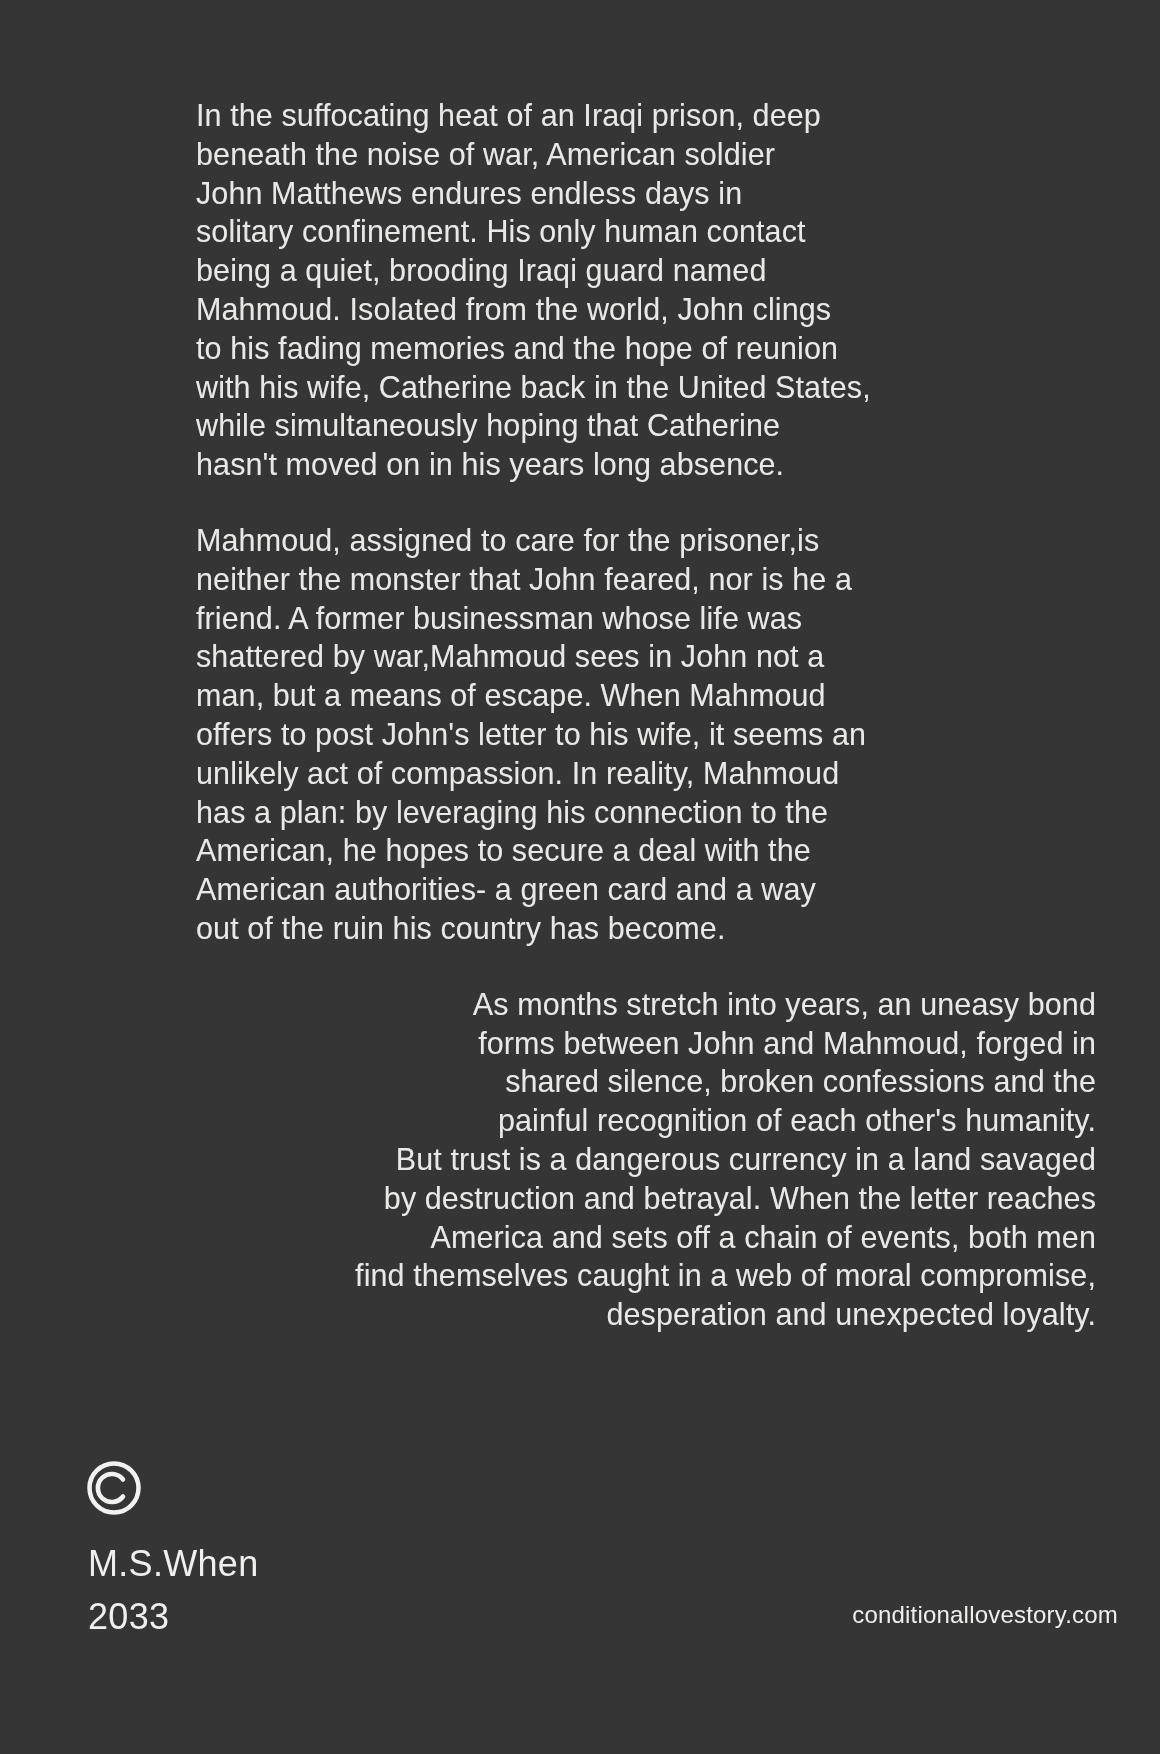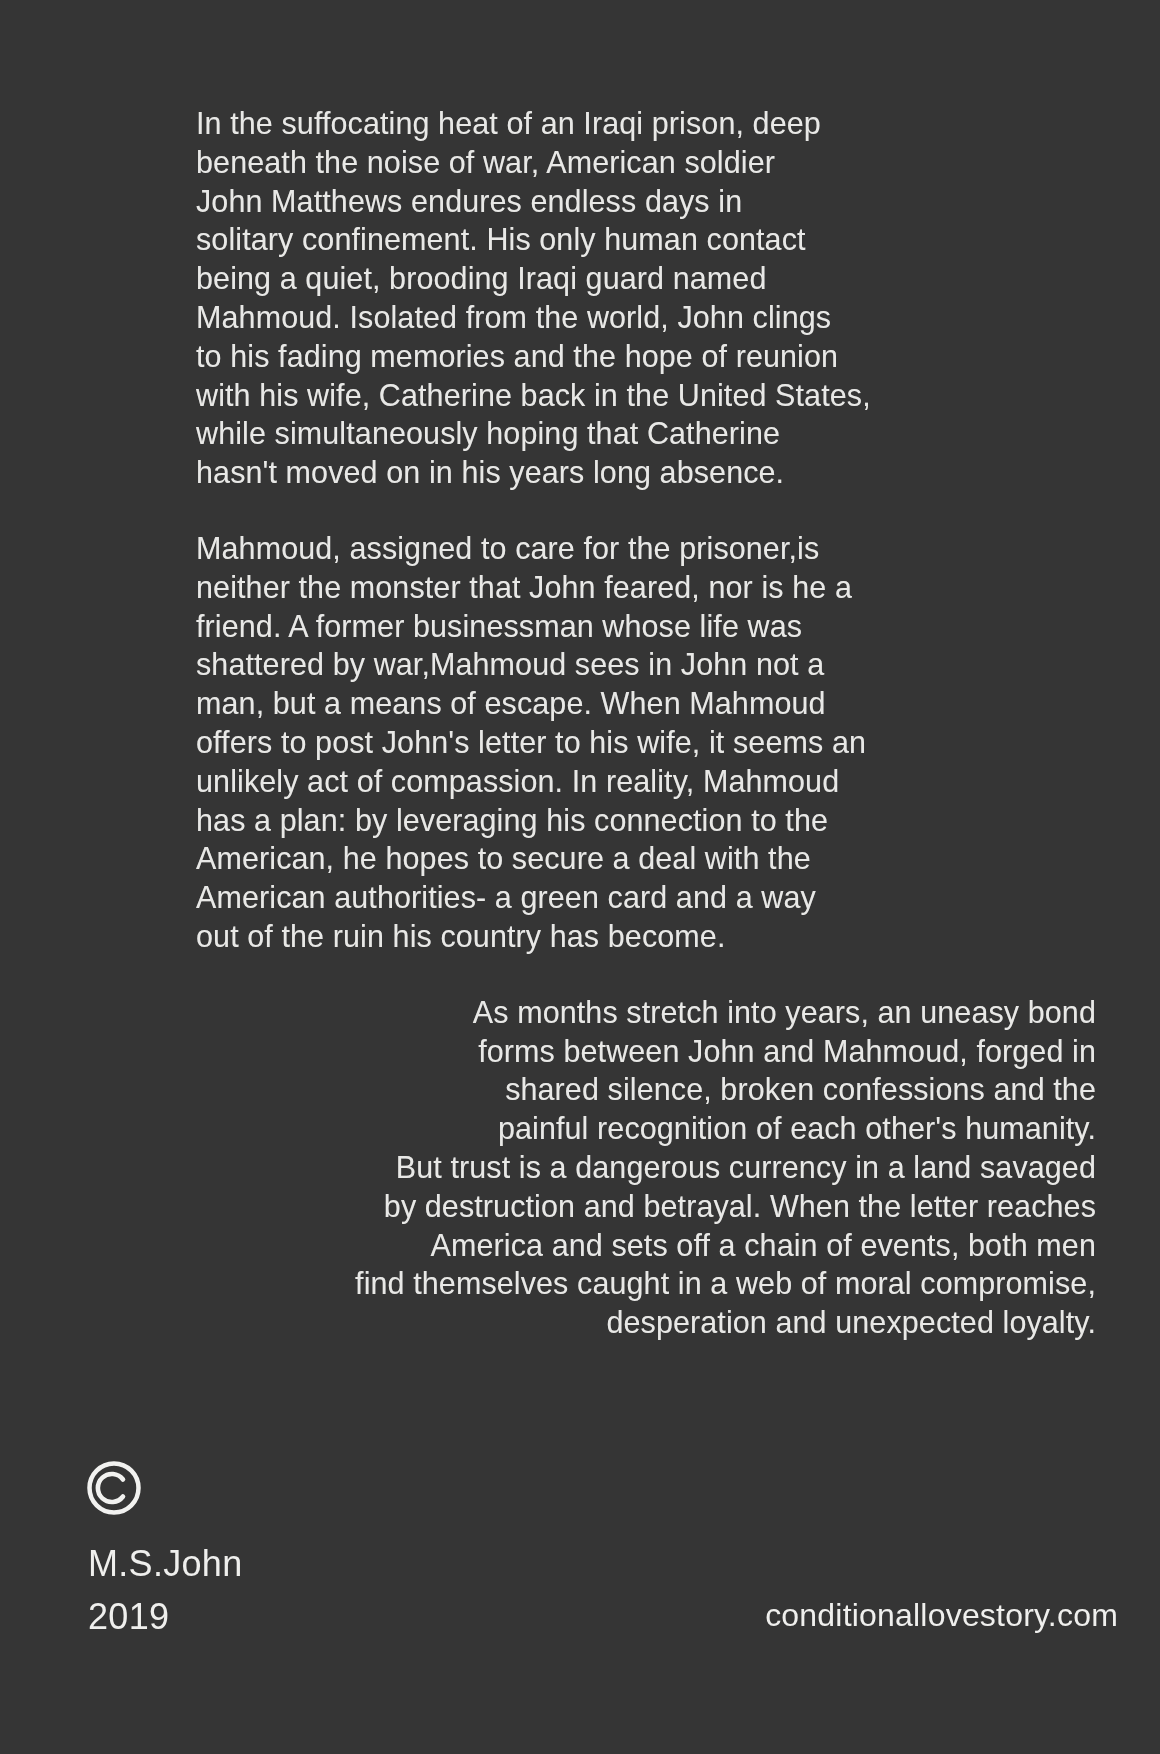--- a/index.html
+++ b/index.html
@@ -29,21 +29,21 @@
     top: 96px;
     width: 900px;
   }
 
   .para {
     color: #e8e8e6;
     font-size: 30.5px;
     line-height: 38.8px;
     letter-spacing: 0.1px;
     font-weight: 400;
-    margin: 8px 0 37px 0;
+    margin: 0 0 37px 0;
     white-space: pre-line;
     text-shadow: 0 0 0.4px rgba(255,255,255,0.25);
   }
   .para:last-child { margin-bottom: 0; text-align: right; }
 
   .footer {
     position: absolute;
     left: 0;
     top: 1440px;
     width: 1160px;
@@ -69,21 +69,21 @@
     letter-spacing: 0.3px;
   }
   .author-name { display: block; }
   .author-year { display: block; }
 
   .website {
     position: absolute;
     right: 42px;
     top: 153px;
     color: #efefed;
-    font-size: 32px;
+    font-size: 24px;
     line-height: 44px;
     letter-spacing: 0.2px;
     text-align: left;
     white-space: nowrap;
   }
 </style>
 </head>
 <body>
 
 <div class="page">
@@ -124,21 +124,21 @@
   <div class="footer">
 
     <span class="copyright-mark">
       <svg width="56" height="56" viewBox="0 0 56 56" xmlns="http://www.w3.org/2000/svg" aria-hidden="true">
         <circle cx="28" cy="28" r="24.5" fill="none" stroke="#f2f2f0" stroke-width="4.5"></circle>
         <path d="M37 19.5 A14 14 0 1 0 37 36.5" fill="none" stroke="#f2f2f0" stroke-width="4.6" stroke-linecap="round"></path>
       </svg>
     </span>
 
     <div class="author-block">
-      <span class="author-name">M.S.John</span>
-      <span class="author-year">2019</span>
+      <span class="author-name">M.S.When</span>
+      <span class="author-year">2033</span>
     </div>
 
     <div class="website">conditionallovestory.com</div>
 
   </div>
 
 </div>
 
 </body></html>

